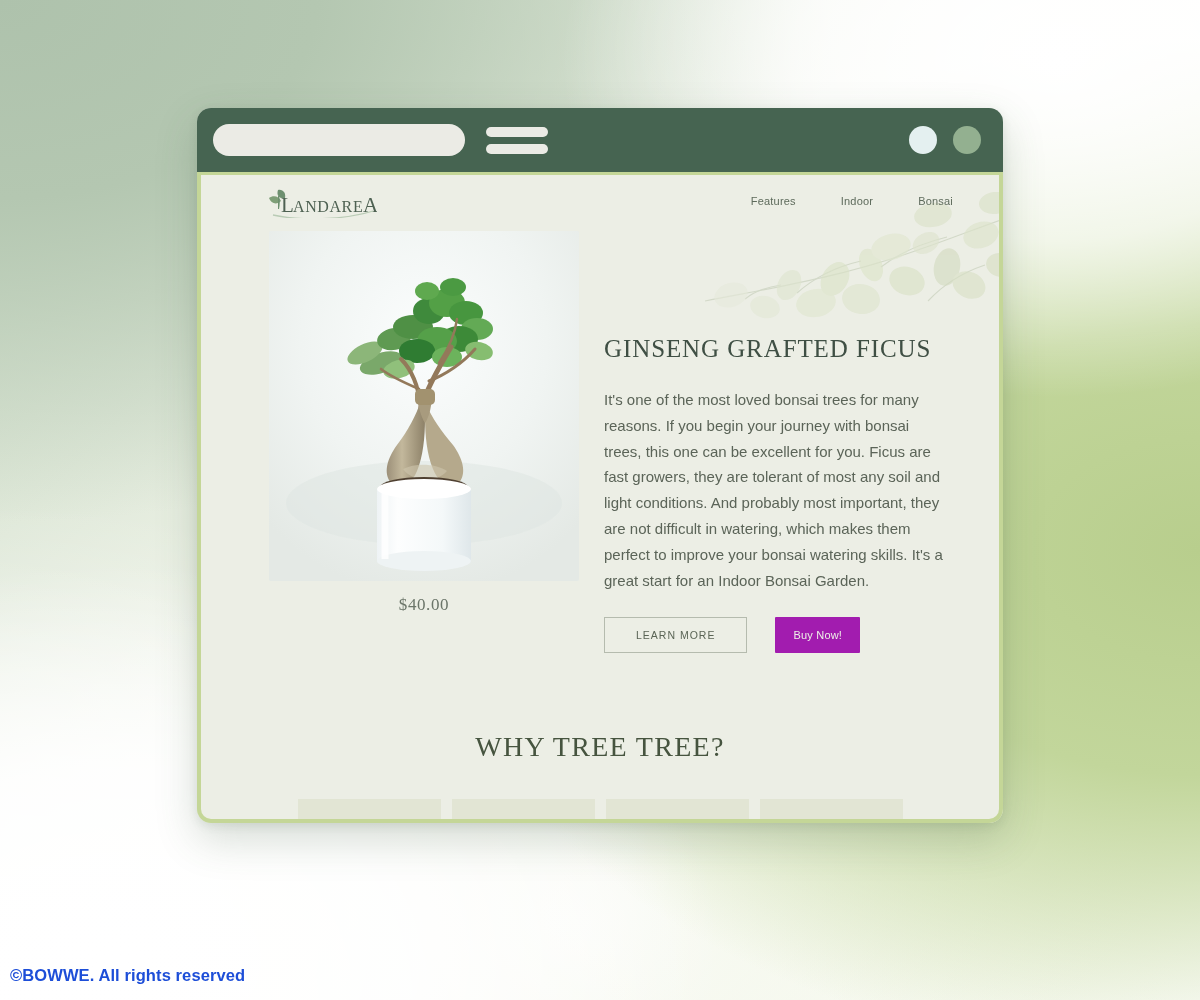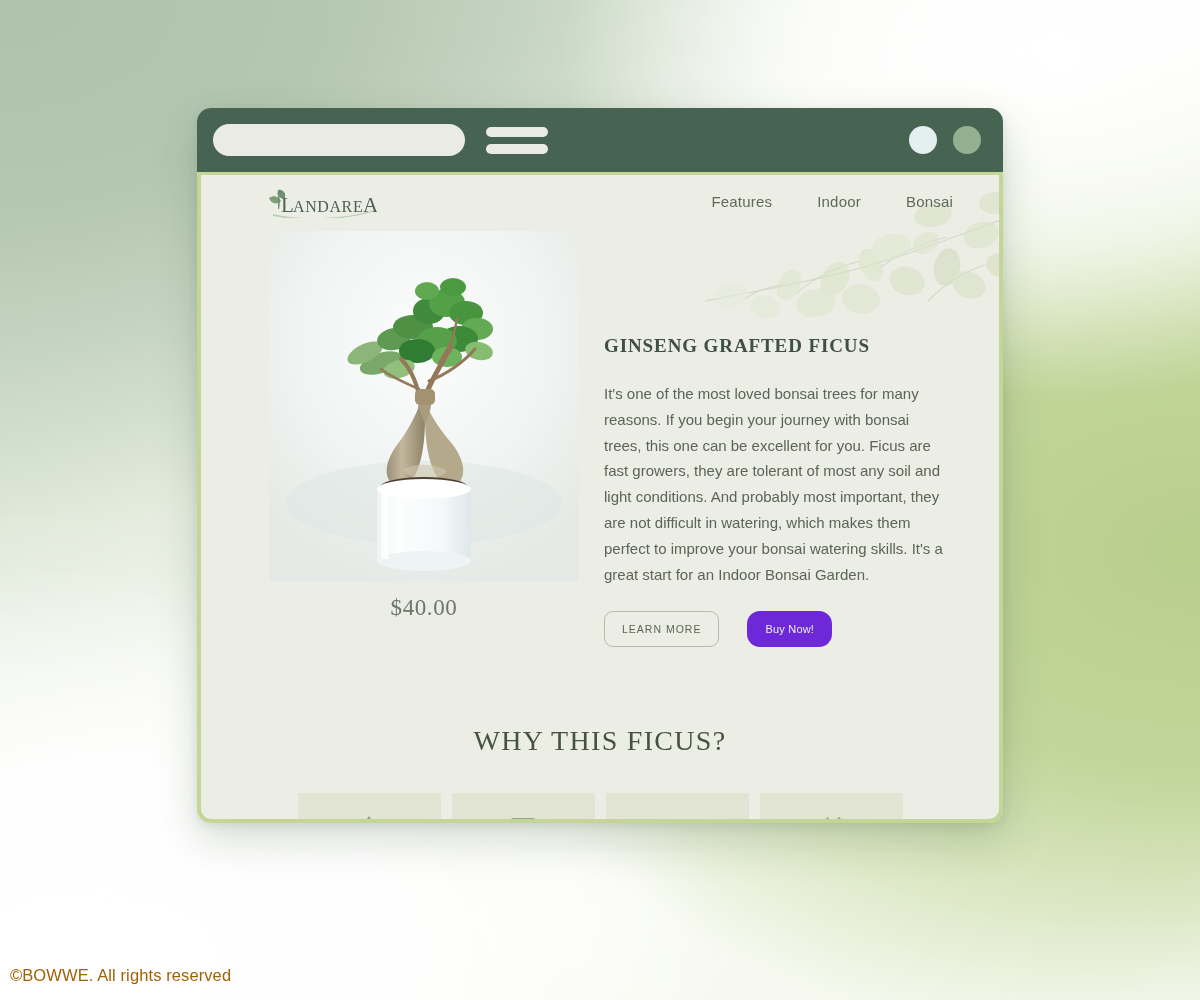--- a/index.html
+++ b/index.html
@@ -108,21 +108,21 @@
     position: relative;
     height: 52px;
     display: flex;
     align-items: center;
     padding: 0 46px 0 58px;
     z-index: 3;
   }
   #site-logo { display: flex; align-items: center; }
   #site-nav { margin-left: auto; display: flex; gap: 45px; }
   .nav-link {
-    font-size: 15px;
+    font-size: 11px;
     color: #5e6b5c;
     letter-spacing: 0.2px;
     text-decoration: none;
     cursor: pointer;
   }
 
   
   #hero {
     position: relative;
     display: flex;
@@ -140,34 +140,34 @@
     width: 310px; height: 350px;
     border-radius: 2px;
     overflow: hidden;
     background:
       radial-gradient(70% 55% at 50% 34%, #f7fbfb 0%, #eef3f1 55%, #e6ebe7 100%);
   }
   #product-price {
     margin-top: 14px;
     text-align: center;
     font-family: "Liberation Serif", serif;
-    font-size: 23px;
+    font-size: 17px;
     color: #6b7569;
     letter-spacing: 0.6px;
   }
 
   #product-info {
     width: 360px;
     margin-left: 25px;
     padding-top: 108px;
   }
   #product-title {
     font-family: "Liberation Serif", serif;
-    font-size: 19px;
-    font-weight: 700;
+    font-size: 25px;
+    font-weight: 400;
     color: #3f4f44;
     letter-spacing: 0.9px;
   }
   #product-tagline {
     margin-top: 25px;
     font-size: 10.5px;
     font-weight: bold;
     color: #3d4b3f;
     letter-spacing: 0.05px;
   }
@@ -184,34 +184,34 @@
     align-items: center;
     gap: 28px;
   }
   #learn-more-button {
     background: transparent;
     border: 1px solid #b5bbae;
     color: #5a6455;
     font-family: "Liberation Sans", sans-serif;
     font-size: 10.5px;
     letter-spacing: 1px;
-    padding: 11px 17px;
+    padding: 11px 31px;
     cursor: pointer;
-    border-radius: 9px;
+    border-radius: 0;
   }
   #buy-now-button {
-    background: #6d28d9;
+    background: #a21caf;
     border: none;
     color: #eef1e8;
     font-family: "Liberation Sans", sans-serif;
     font-size: 11px;
     letter-spacing: 0.2px;
     padding: 12px 18px;
     cursor: pointer;
-    border-radius: 13px;
+    border-radius: 1px;
   }
 
   
   #features-section {
     position: relative;
     margin-top: 78px;
     z-index: 2;
   }
   #features-heading {
     text-align: center;
@@ -236,22 +236,22 @@
     flex-direction: column;
     align-items: center;
   }
   .feature-icon { height: 30px; display: flex; align-items: center; justify-content: center; }
 
   
   #footer-credit {
     position: absolute;
     left: 10px; bottom: 15px;
     font-size: 16.5px;
-    font-weight: normal;
-    color: #a16207;
+    font-weight: bold;
+    color: #1d4ed8;
     letter-spacing: 0.1px;
   }
 </style>
 </head>
 <body>
 
 <div id="page">
 
   <div class="bg-layer bg-base"></div>
   <div class="bg-layer bg-white-bl"></div>
@@ -403,21 +403,21 @@
             <h1 id="product-title">GINSENG GRAFTED FICUS</h1>
             <p id="product-description">It's one of the most loved bonsai trees for many reasons. If you begin your journey with bonsai trees, this one can be excellent for you. Ficus are fast growers, they are tolerant of most any soil and light conditions. And probably most important, they are not difficult in watering, which makes them perfect to improve your bonsai watering skills. It's a great start for an Indoor Bonsai Garden.</p>
             <div id="product-actions">
               <button id="learn-more-button">LEARN MORE</button>
               <button id="buy-now-button">Buy Now!</button>
             </div>
           </div>
         </div>
 
         <div id="features-section">
-          <h2 id="features-heading">WHY THIS FICUS?</h2>
+          <h2 id="features-heading">WHY TREE TREE?</h2>
 
           <div id="features-grid">
 
             <div class="feature-card">
               <div class="feature-icon">
                 <svg width="24" height="30" viewBox="0 0 24 30">
                   <path d="M12 1 C12 1, 22 14, 22 20 C22 25.5, 17.5 29, 12 29 C6.5 29, 2 25.5, 2 20 C2 14, 12 1, 12 1 Z" fill="#8fab85"></path>
                 </svg>
               </div>
 

